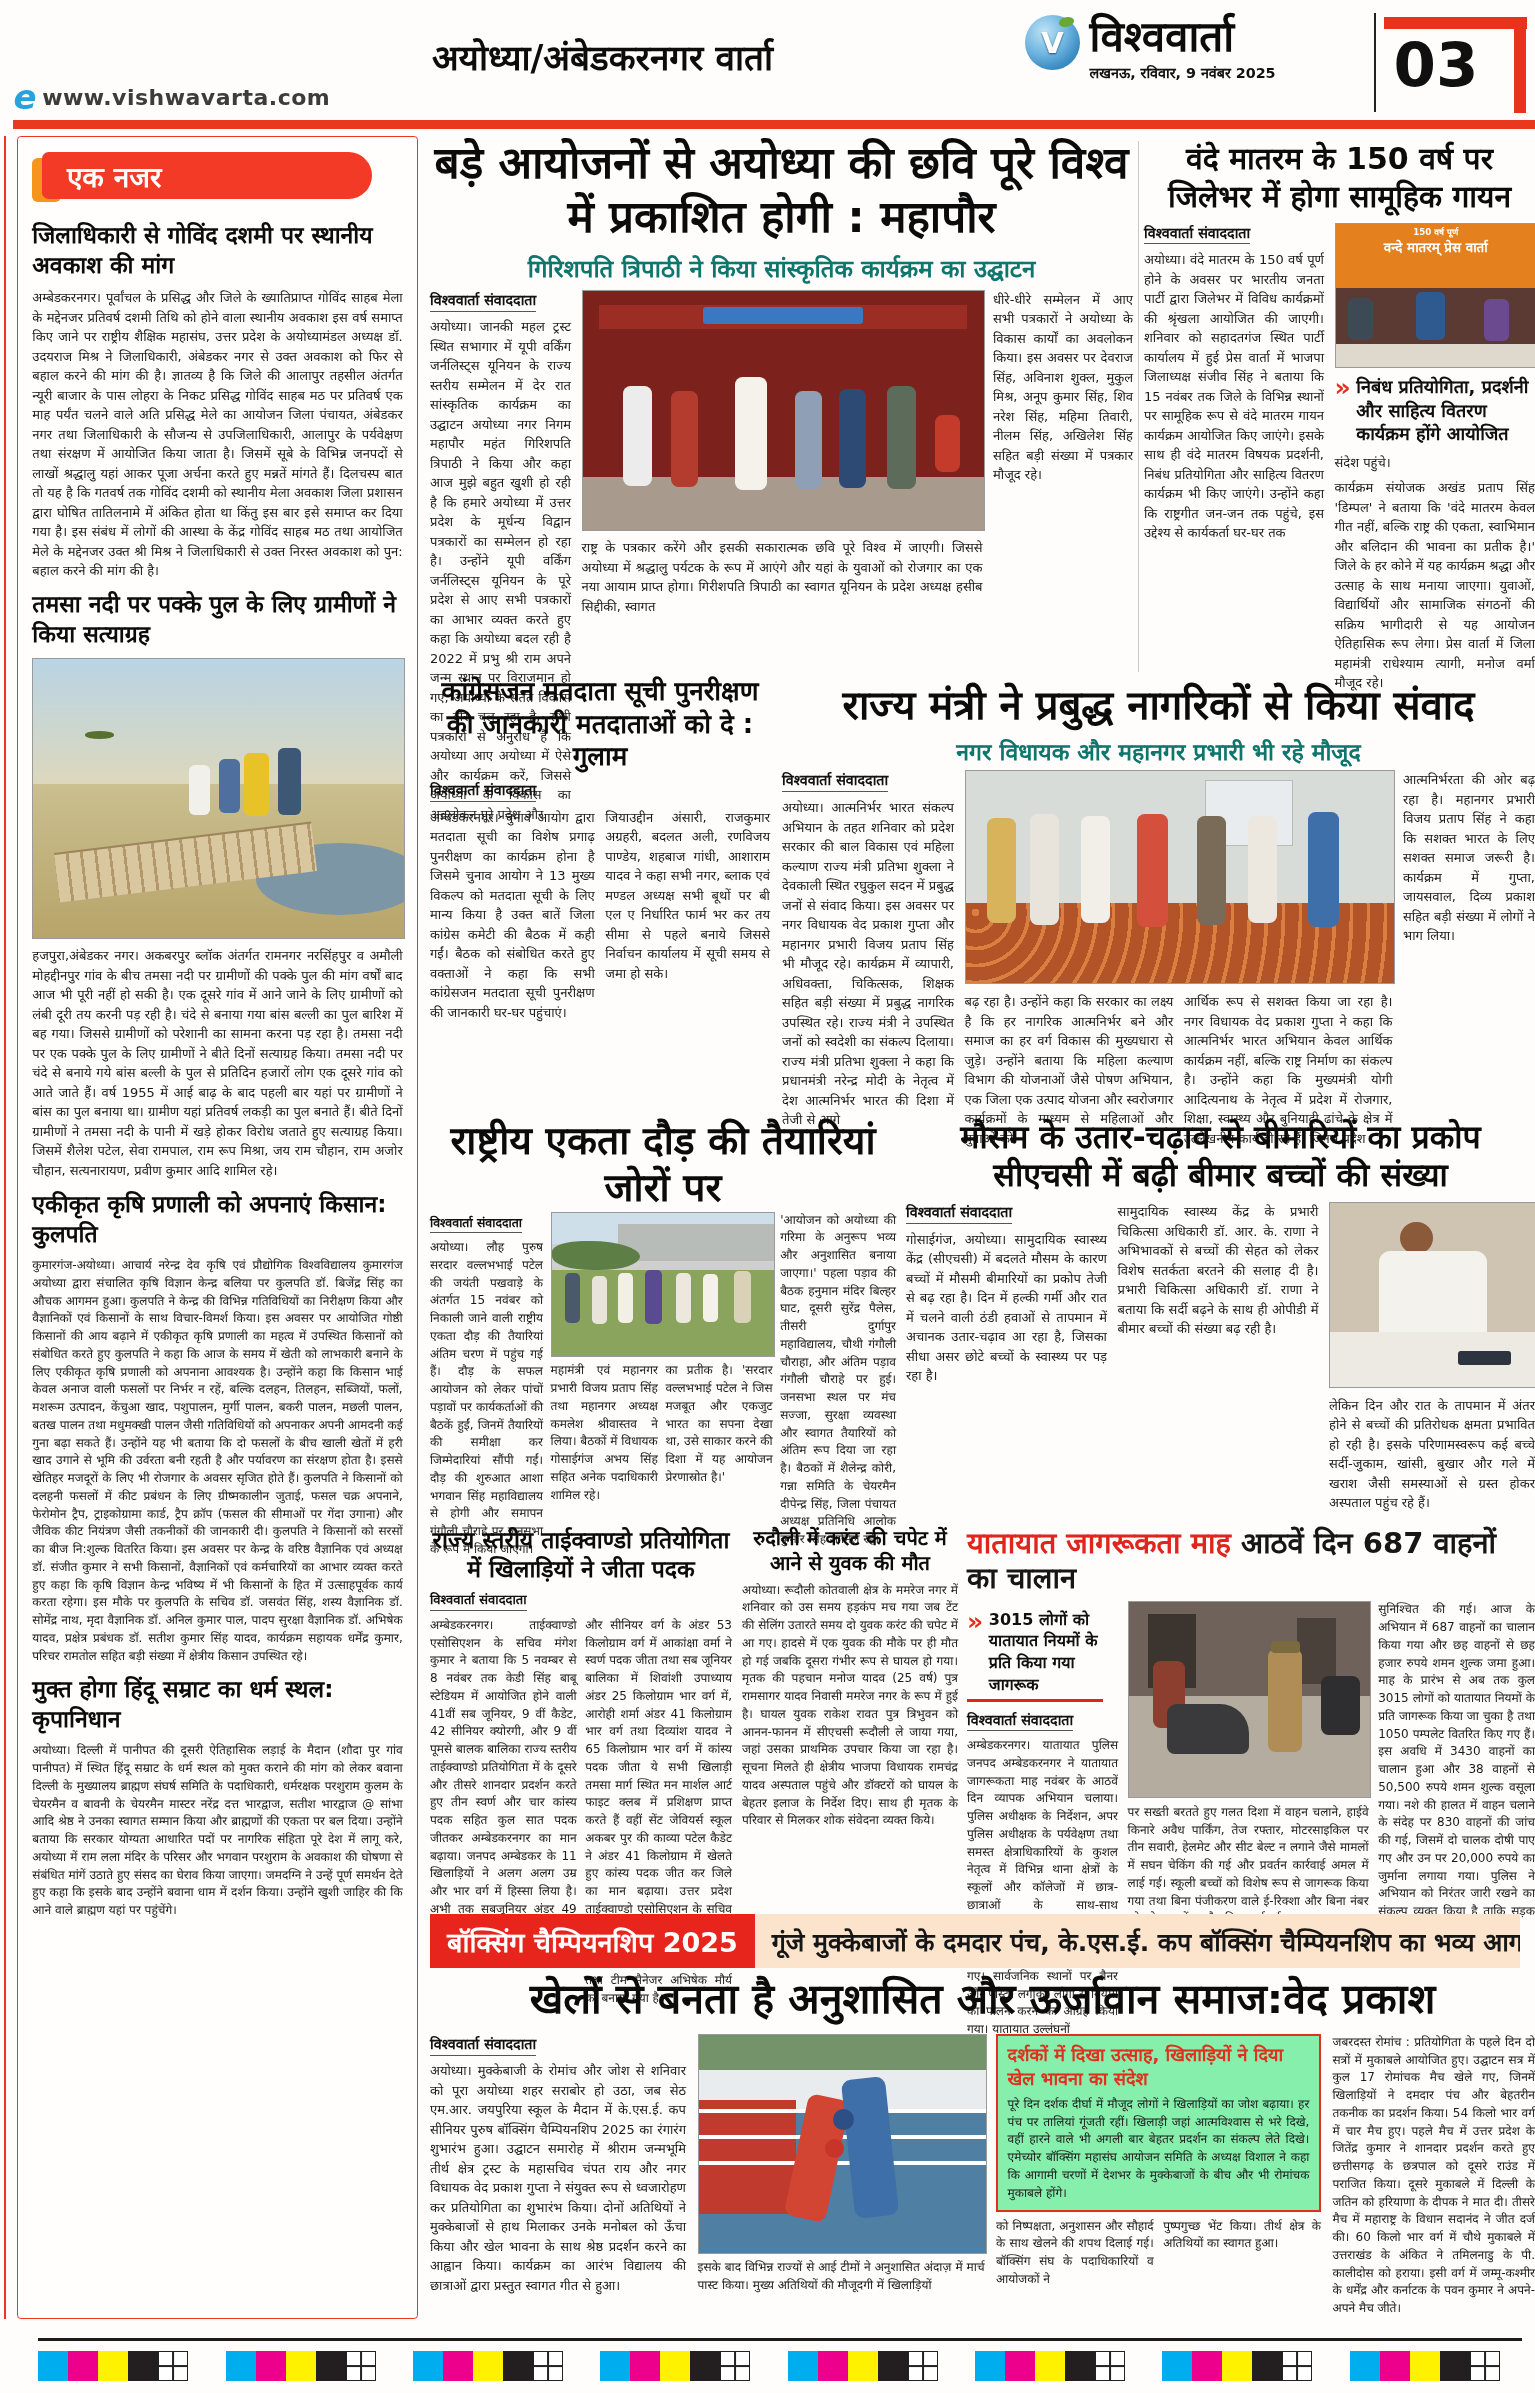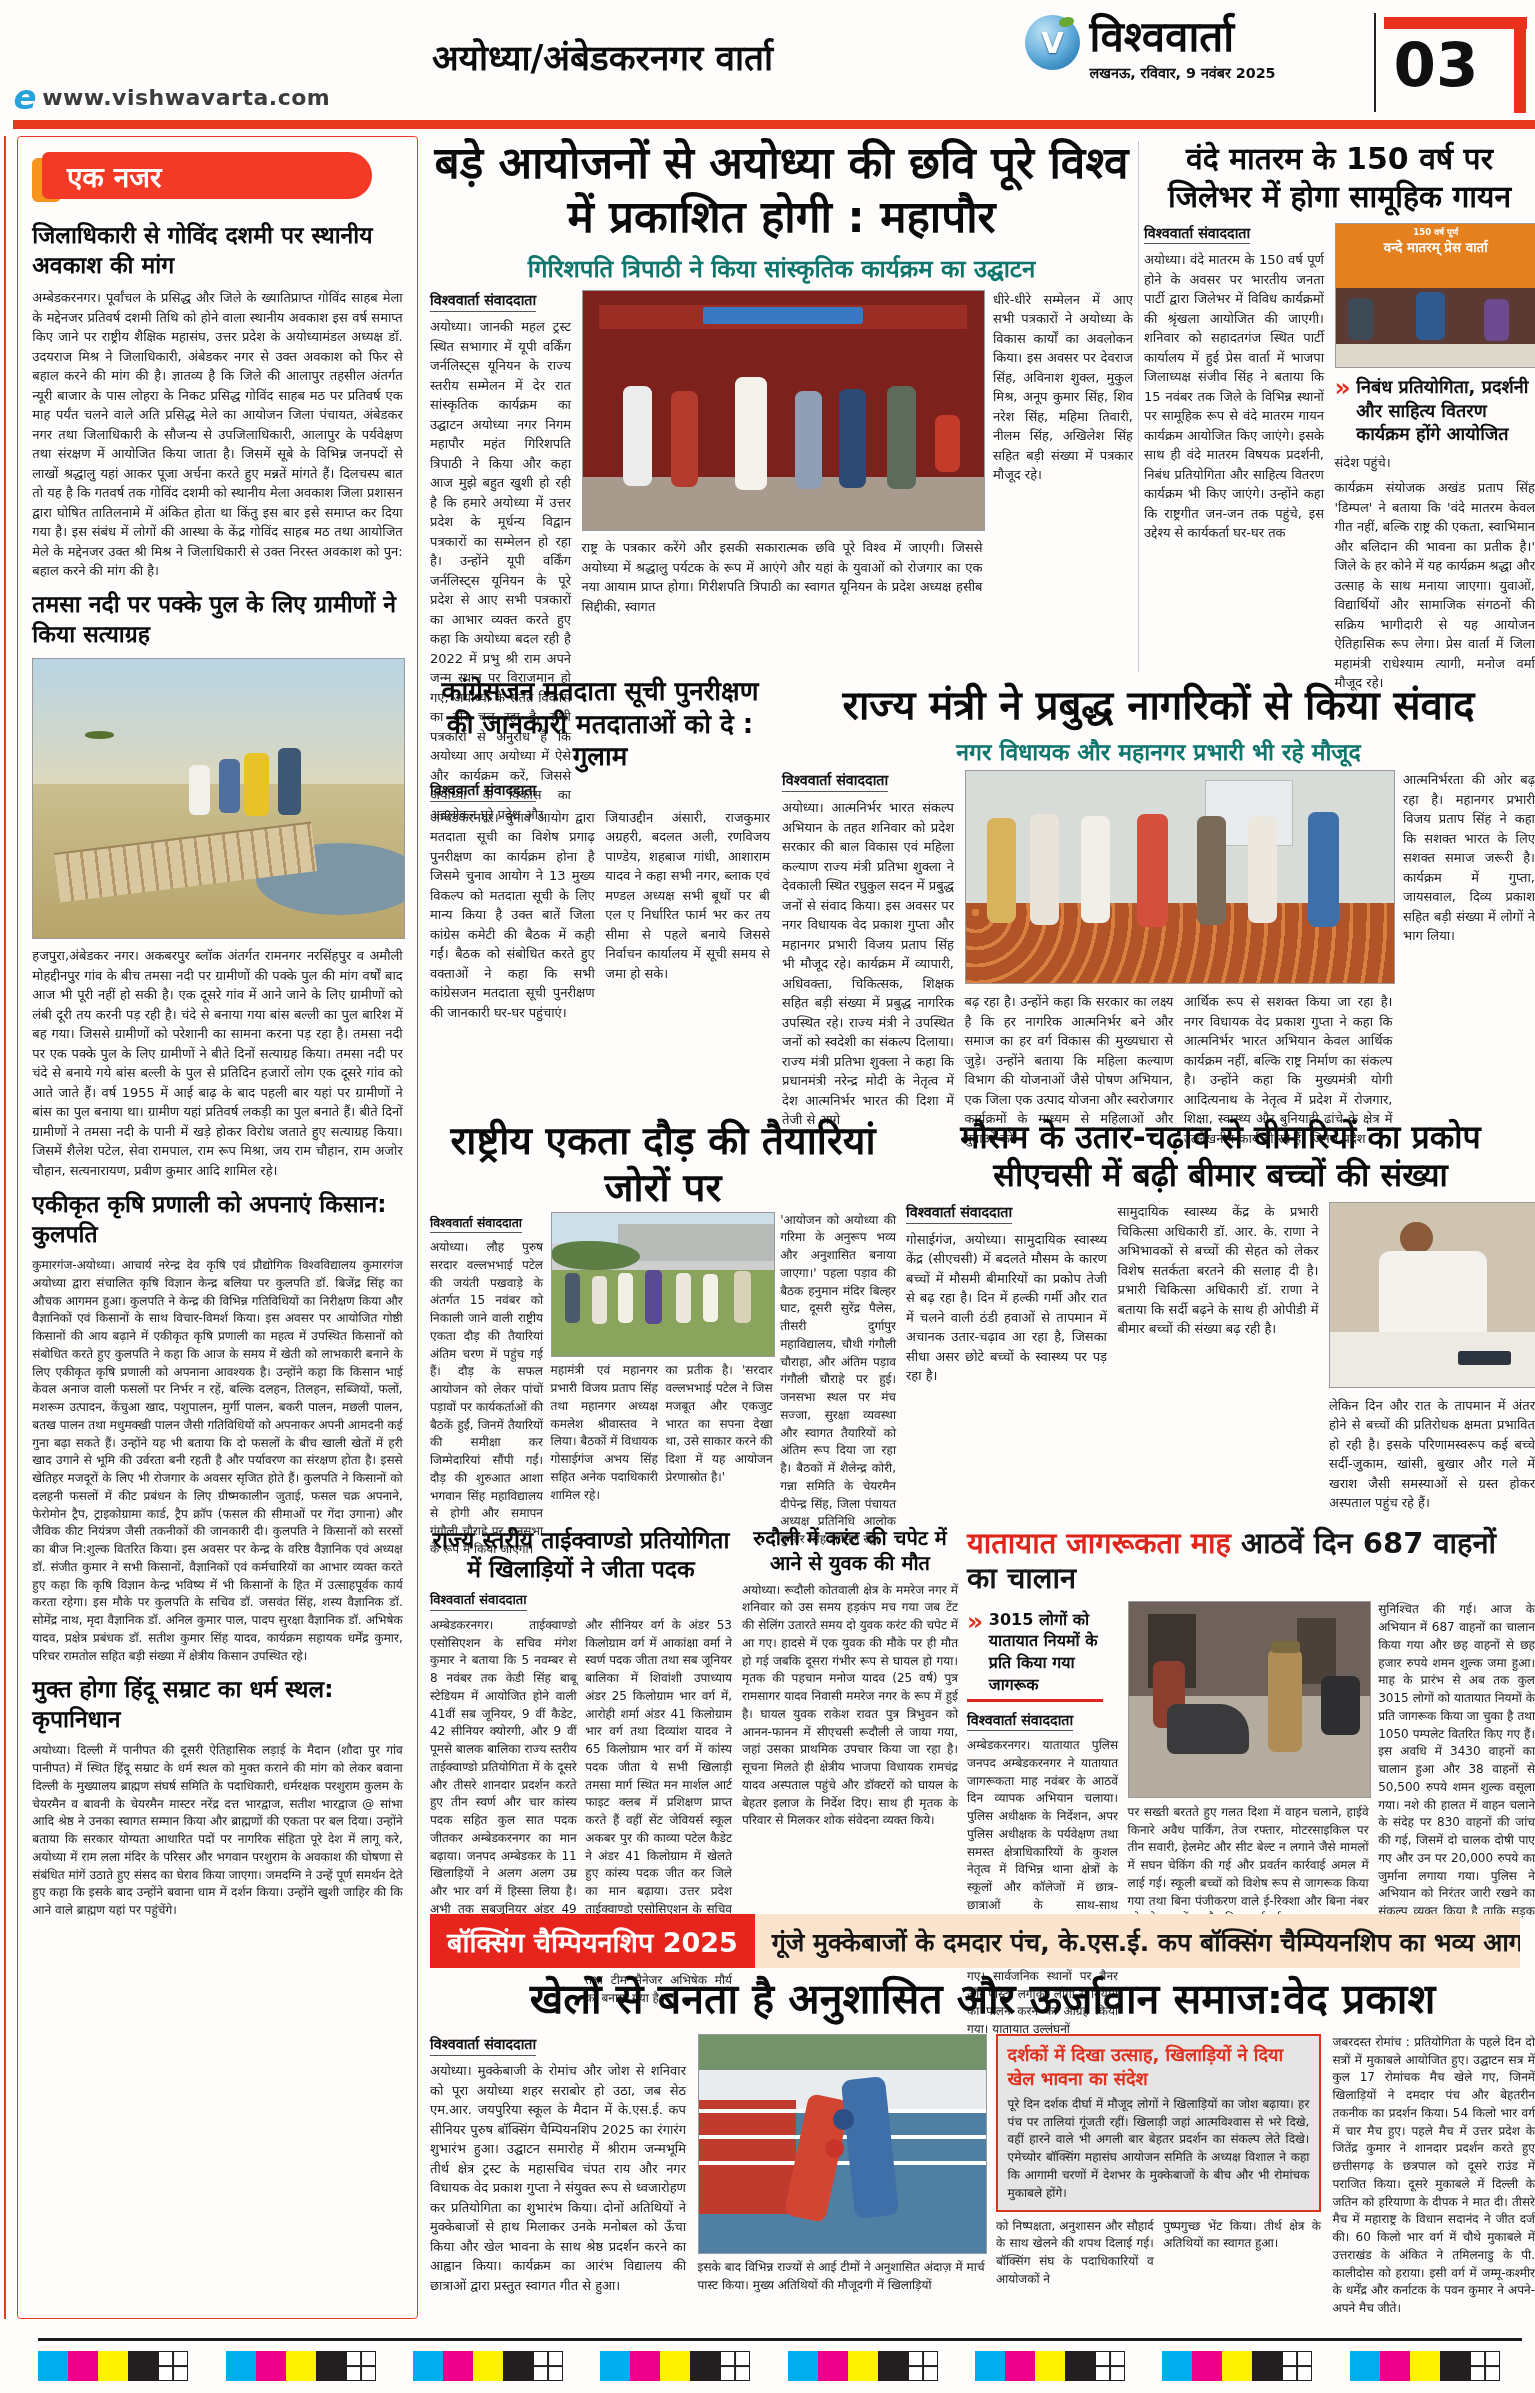--- a/index.html
+++ b/index.html
@@ -60,21 +60,21 @@
   .boxing-badge{background:#e8251d;color:#fff;font-size:27px;font-weight:bold;height:54px;display:flex;
                 align-items:center;padding:0 17px;white-space:nowrap;}
   .boxing-strip{font-size:25px;font-weight:bold;color:#161616;padding:0 17px;white-space:nowrap;overflow:hidden;}
   
   .traffic-h{font-size:29px;font-weight:bold;line-height:1.2;margin:0;}
   .traffic-h .red{color:#e0261c;}
   .bullet-row{display:flex;gap:5.7px;margin:7.6px 0 3.8px 0;}
   .bullet-text{font-size:16px;font-weight:bold;line-height:1.35;color:#101010;}
   .bullet-rule{height:2.9px;background:#e0261c;margin:3.8px 0 7.6px 0;width:90%;}
   
-  .highlight-box{border:2.4px solid #e0301e;padding:7.6px 9.6px;box-sizing:border-box;background:#e5e5e5;}
+  .highlight-box{border:2.4px solid #e0301e;padding:7.6px 9.6px;box-sizing:border-box;background:#86efac;}
   .highlight-head{color:#e0301e;font-size:18px;font-weight:bold;line-height:1.3;margin:0 0 5.7px 0;}
   
   .bottom-rule{position:absolute;left:38px;right:13.4px;top:2338px;height:2.9px;background:#1c1c1c;}
   .cmyk-row{position:absolute;left:0;top:2351px;width:1535px;height:34px;}
   .cmyk-group{position:absolute;display:flex;gap:0;}
   .cmyk{width:30px;height:30px;}
   .cmyk.reg{background:#fff;border:1.9px solid #222;box-sizing:border-box;position:relative;}
   .cmyk.reg:before{content:"";position:absolute;left:50%;top:0;bottom:0;width:1.9px;background:#222;transform:translateX(-50%);}
   .cmyk.reg:after{content:"";position:absolute;top:50%;left:0;right:0;height:1.9px;background:#222;transform:translateY(-50%);}
   .v-divider{position:absolute;width:1px;background:#c9c9c9;}

